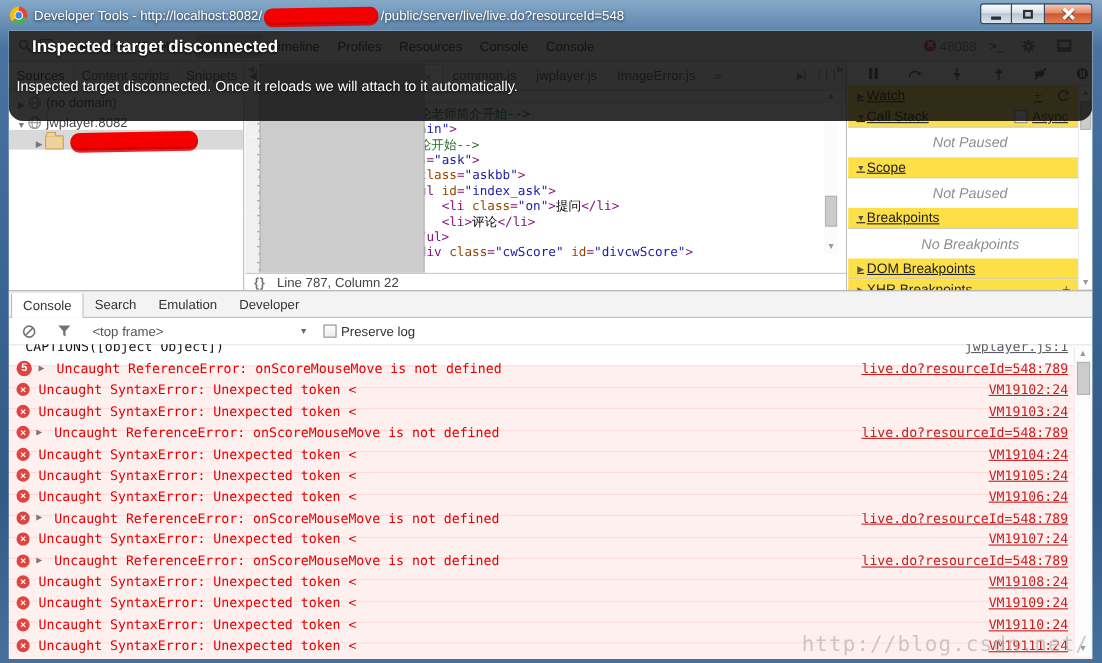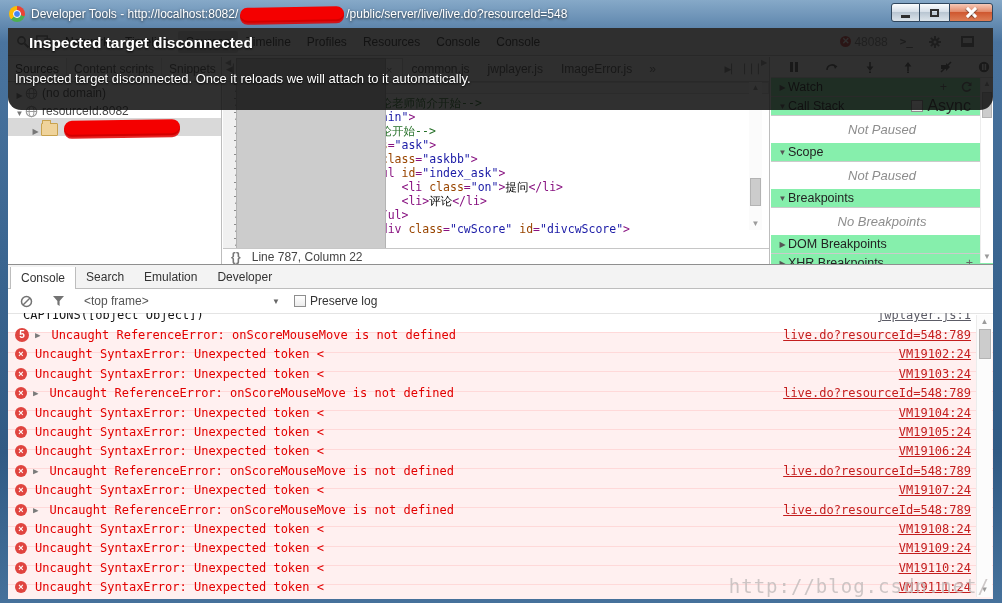--- a/index.html
+++ b/index.html
@@ -87,29 +87,29 @@
   .ed-vscroll{right:7px;top:25px;bottom:34px;width:13px;}
   .ed-hscroll{left:31px;right:28px;bottom:22px;height:12px;background:#f6f6f6;border:1px solid #ddd;box-sizing:border-box;}
   .hs-arrow{position:absolute;top:0;bottom:0;color:#9a9a9a;font-size:8px;line-height:11px;width:10px;text-align:center;}
   .status-bar{position:absolute;left:0;right:0;bottom:0;height:16px;border-top:1px solid #c6c6c6;background:#fff;
       display:flex;align-items:center;font-size:12px;color:#444;padding-left:8px;gap:12px;box-sizing:border-box;}
   .braces{color:#777;font-weight:bold;letter-spacing:-1px;font-size:12px;}
   
   .right-sidebar{position:absolute;right:0;top:0;width:222px;height:100%;background:#fff;overflow:hidden;}
   .debug-toolbar{height:20px;border-bottom:1px solid #ddd;display:flex;align-items:center;gap:24px;padding-left:16px;}
   .dbg-ic{display:flex;align-items:center;justify-content:center;width:14px;height:14px;}
-  .sb-section-h{height:19px;background:#86efac;border-bottom:1px solid #cbcbcb;display:flex;align-items:center;
-      font-size:12.5px;color:#222;padding:0 6px;box-sizing:border-box;}
+  .sb-section-h{height:19px;background:#fde047;border-bottom:1px solid #cbcbcb;display:flex;align-items:center;
+      font-size:12.5px;color:#222;padding:0 6px;box-sizing:border-box;text-decoration:underline;}
   .sb-section-h .tw{color:#555;}
   .sb-acts{margin-left:auto;display:flex;gap:12px;align-items:center;color:#666;padding-right:14px;}
   .sb-body{height:27px;display:flex;align-items:center;justify-content:center;font-size:13px;color:#8d8d8d;
       font-style:italic;}
   .cb{width:10px;height:10px;border:1px solid #8e8e8e;background:linear-gradient(#fff,#ececec);display:inline-block;
       margin-right:4px;flex:none;}
-  .async-wrap{margin-left:auto;display:flex;align-items:center;font-size:16px;color:#333;padding-right:16px;}
+  .async-wrap{margin-left:auto;display:flex;align-items:center;font-size:12px;color:#333;padding-right:16px;}
   .side-scroll{right:0;top:21px;bottom:1px;width:12px;background:#fff;border-left:1px solid #ededed;}
   
   .drawer{position:absolute;top:236px;left:0;right:0;bottom:0;background:#fff;border-top:1px solid #8f8f8f;box-sizing:border-box;}
   .d-tabs{height:23px;background:#f3f3f3;border-bottom:1px solid #bdbdbd;display:flex;align-items:flex-end;
       font-size:12px;color:#333;padding-left:2px;}
   .d-tab{padding:0 10px;line-height:22px;height:22px;}
   .d-tab.selected{background:#fff;border-left:1px solid #bdbdbd;border-right:1px solid #bdbdbd;margin-bottom:-1px;}
   .d-toolbar{height:24px;border-bottom:1px solid #e4e4e4;display:flex;align-items:center;font-size:12px;color:#555;
       padding-left:8px;}
   .frame-select{margin-left:16px;width:196px;display:flex;align-items:center;color:#555;}
@@ -236,21 +236,21 @@
             </div>
             <div class="tree-row" style="padding-left: 6px;">
               <span class="tw">▼</span>
               <span class="globe">
                 <svg width="13" height="13" viewBox="0 0 13 13">
                   <circle cx="6.5" cy="6.5" r="5.2" fill="none" stroke="#9a9a9a" stroke-width="1.2"></circle>
                   <ellipse cx="6.5" cy="6.5" rx="2.4" ry="5.2" fill="none" stroke="#9a9a9a" stroke-width="1"></ellipse>
                   <line x1="1.3" y1="6.5" x2="11.7" y2="6.5" stroke="#9a9a9a" stroke-width="1"></line>
                 </svg>
               </span>
-              <span>resourceId:8082</span>
+              <span>jwplayer:8082</span>
             </div>
             <div class="tree-row selected" style="padding-left: 22px;">
               <span class="tw">▶</span>
               <span class="folder"></span>
               <span class="redact-blob tree-redact"></span>
             </div>
           </div>
       </div>
 
       <div class="editor">

